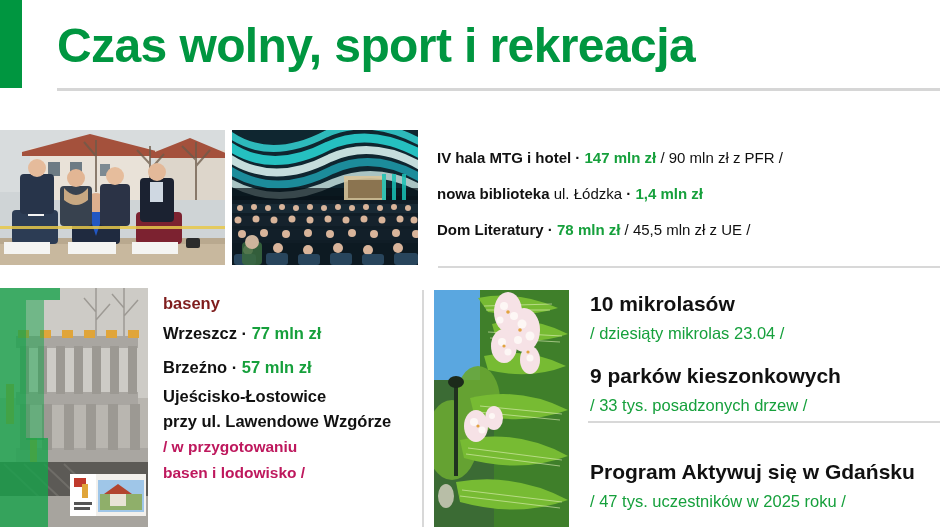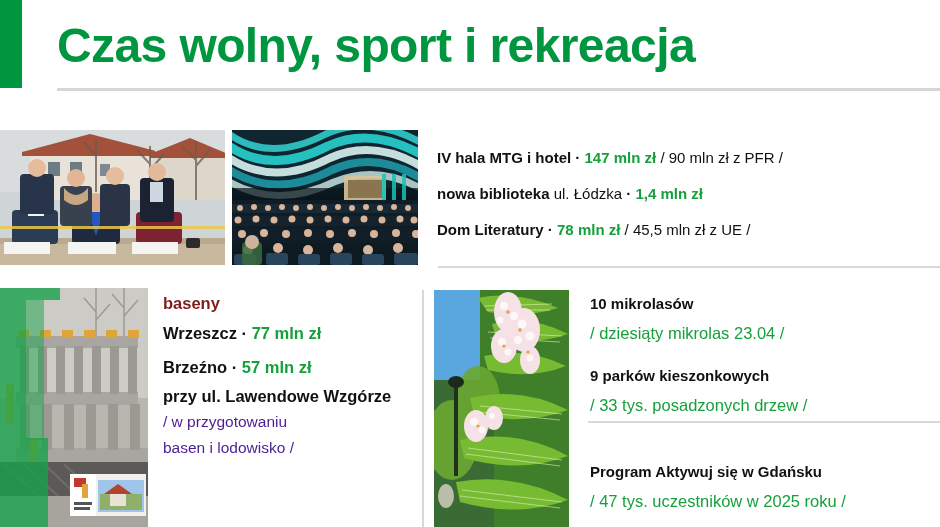--- a/index.html
+++ b/index.html
@@ -97,31 +97,31 @@
     white-space: nowrap;
   }
   #baseny .line {
     font-size: 16.5px;
     font-weight: bold;
     line-height: 34px;
   }
   #baseny .grn { color: #16a03c; font-weight: bold; }
   #baseny .sub {
     font-size: 15.5px;
-    font-weight: normal;
+    font-weight: bold;
     line-height: 26px;
-    color: #4c1d95;
+    color: #be185d;
     white-space: nowrap;
   }
   #baseny .tight { line-height: 25px; }
 
   
   #facts-bottom { left: 590px; top: 290px; width: 345px; }
   #facts-bottom .bold {
-    font-size: 15px;
+    font-size: 21px;
     font-weight: bold;
     line-height: 28px;
     color: #111111;
     white-space: nowrap;
   }
   #facts-bottom .grn {
     font-size: 16.5px;
     font-weight: normal;
     line-height: 30px;
     color: #16a03c;
@@ -431,20 +431,21 @@
     <div class="line">
       <span>Wrzeszcz</span>
       <span>·</span>
       <span class="grn">77 mln zł</span>
     </div>
     <div class="line">
       <span>Brzeźno</span>
       <span>·</span>
       <span class="grn">57 mln zł</span>
     </div>
+    <div class="line tight">Ujeścisko-Łostowice</div>
     <div class="line tight">przy ul. Lawendowe Wzgórze</div>
     <div class="sub">/ w przygotowaniu</div>
     <div class="sub">basen i lodowisko /</div>
   </div>
 
   <div class="tblock" id="facts-bottom">
     <div class="bold">10 mikrolasów</div>
     <div class="grn">/ dziesiąty mikrolas 23.04 /</div>
     <div class="gap"></div>
     <div class="bold">9 parków kieszonkowych</div>

